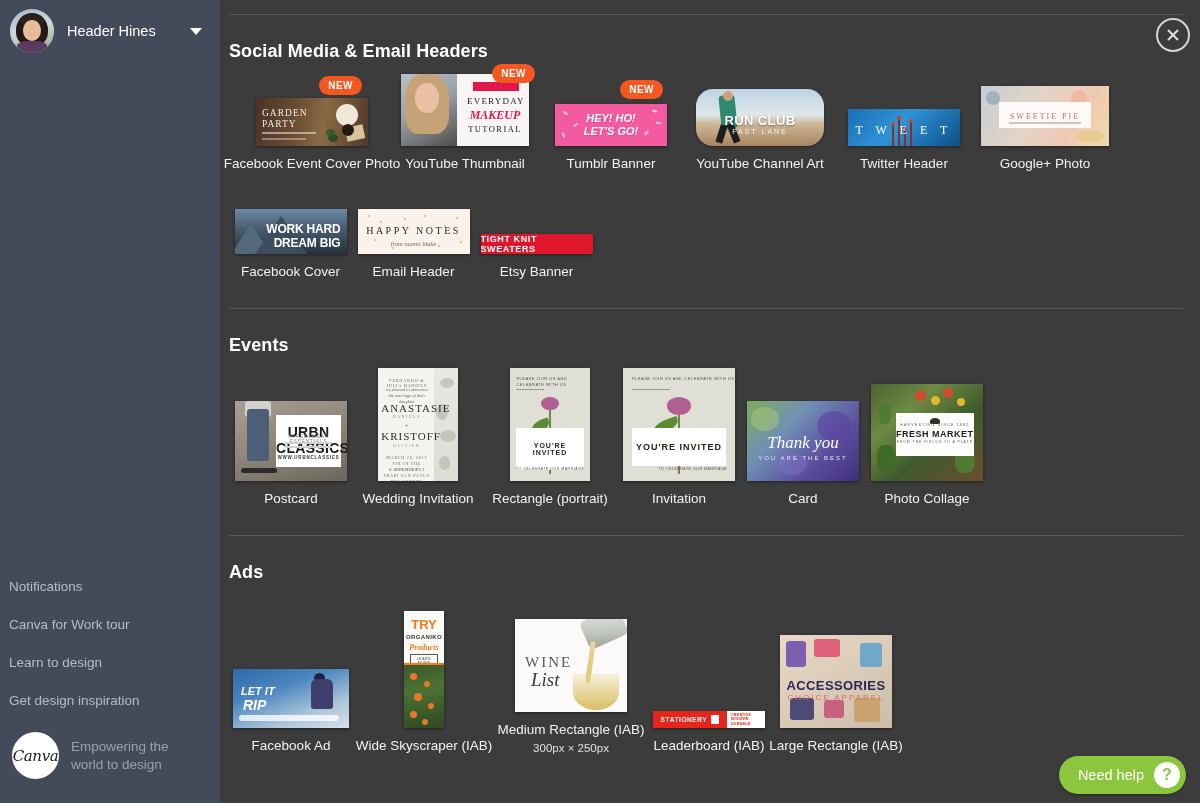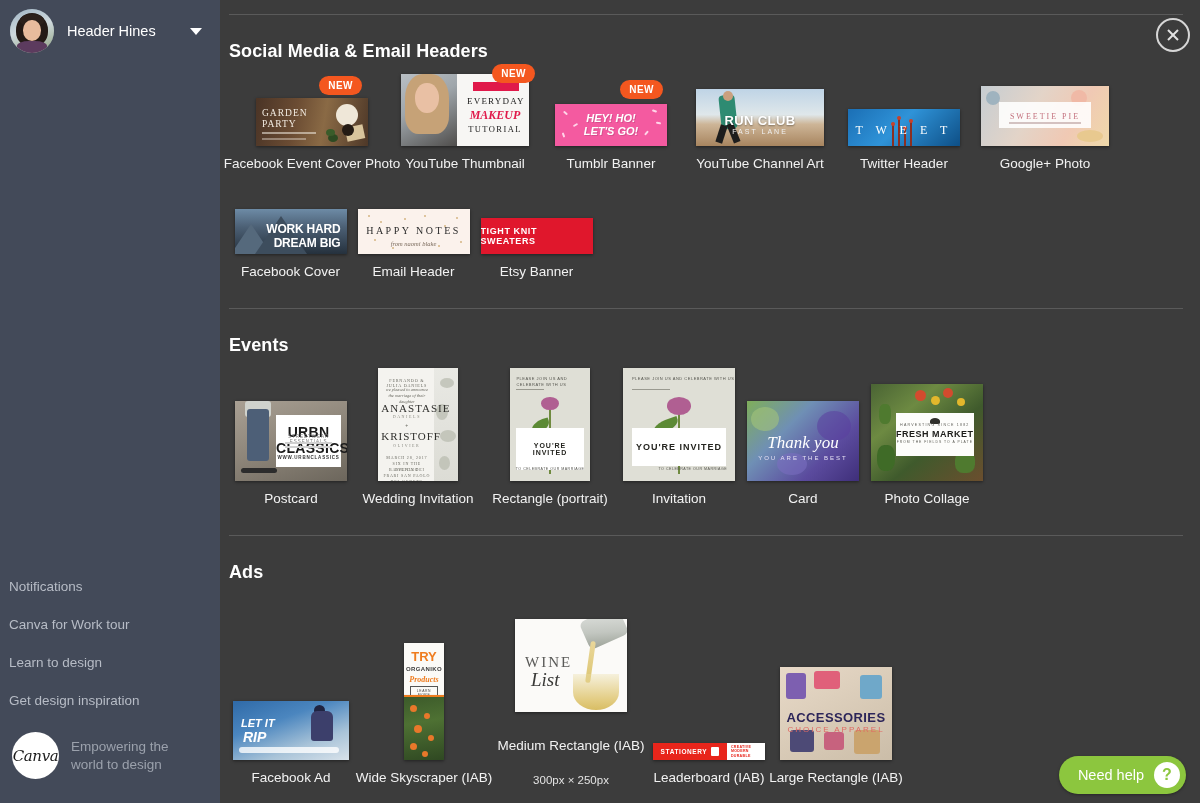--- a/index.html
+++ b/index.html
@@ -172,21 +172,21 @@
   .t-ytt .yt-l1 { position:absolute; right:6px; top:22px; width:56px; color:#1b1b1b; font-family:"Liberation Serif",serif; font-size:9px; letter-spacing:1.2px; text-align:center; }
   .t-ytt .yt-l2 { position:absolute; right:6px; top:34px; width:56px; color:#e0194a; font-family:"Liberation Serif",serif; font-style:italic; font-weight:bold; font-size:12px; text-align:center; }
   .t-ytt .yt-l3 { position:absolute; right:6px; top:50px; width:56px; color:#1b1b1b; font-family:"Liberation Serif",serif; font-size:8.5px; letter-spacing:1.4px; text-align:center; }
 
   
   .t-tumblr { background:#f45aa0; }
   .t-tumblr .tb-line { position:absolute; width:100%; color:#ffffff; font-family:"Liberation Sans",sans-serif; font-weight:bold; font-style:italic; font-size:11px; text-align:center; text-shadow:1px 1px 0 rgba(0,0,0,.12); }
   .t-tumblr .conf { position:absolute; width:5px; height:2px; background:#ffd4e8; border-radius:1px; }
 
   
-  .t-run { background:linear-gradient(180deg,#bfd4e6 0%,#dfe7ea 45%,#cdb597 62%,#a8855f 100%); }
+  .t-run { background:linear-gradient(180deg,#bfd4e6 0%,#dfe7ea 45%,#cdb597 62%,#a8855f 100%);border-radius:17px; }
   .t-run .rc-runner { position:absolute; left:24px; top:6px; width:16px; height:34px; background:#2e8b72; border-radius:4px; transform:rotate(-6deg); }
   .t-run .rc-head { position:absolute; left:27px; top:2px; width:10px; height:10px; border-radius:50%; background:#caa07e; }
   .t-run .rc-leg1 { position:absolute; left:22px; top:36px; width:7px; height:18px; background:#1d1d1d; transform:rotate(18deg); }
   .t-run .rc-leg2 { position:absolute; left:34px; top:34px; width:7px; height:20px; background:#1d1d1d; transform:rotate(-22deg); }
   .t-run .rc-title { position:absolute; left:0; right:0; top:24px; color:#ffffff; font-family:"Liberation Sans",sans-serif; font-weight:bold; font-size:13px; text-align:center; letter-spacing:.4px; text-shadow:0 1px 2px rgba(0,0,0,.4); }
   .t-run .rc-sub { position:absolute; left:0; right:0; top:39px; color:#f0f0f0; font-size:7px; letter-spacing:2px; text-align:center; }
 
   
   .t-tweet { background:linear-gradient(135deg,#1b6fb5 0%,#2f93d8 45%,#0e4f86 100%); }
   .t-tweet .tw-word { position:absolute; left:0; right:0; top:14px; color:#ffffff; font-family:"Liberation Serif",serif; font-size:12px; letter-spacing:5px; text-align:center; }
@@ -491,21 +491,21 @@
                 <div class="dot" style="left:46px;top:9px;"></div>
               <div class="hn-t">HAPPY NOTES</div>
               <div class="hn-s">from naomi blake</div>
             </div>
           </div>
           <div class="tile-label">Email Header</div>
         </div>
 
         <div class="tile" style="width:123px;">
           <div class="thumb-wrap" style="height:60px;">
-            <div class="thumb t-etsy" style="width:112px;height:36px;">
+            <div class="thumb t-etsy" style="width:112px;height:20px;">
               <span class="et-t">TIGHT KNIT SWEATERS</span>
             </div>
           </div>
           <div class="tile-label">Etsy Banner</div>
         </div>
       </div>
     </section>
 
     <div class="divider" style="margin-top:28px;"></div>
 
@@ -661,21 +661,21 @@
               <div class="ws-or" style="left:20px;top:70px;width:6px;height:6px;"></div>
               <div class="ws-or" style="left:10px;top:82px;width:8px;height:8px;"></div>
               <div class="ws-or" style="left:24px;top:92px;width:6px;height:6px;"></div>
               <div class="ws-or" style="left:6px;top:100px;width:7px;height:7px;"></div>
               <div class="ws-or" style="left:18px;top:108px;width:6px;height:6px;"></div>
             </div>
           </div>
           <div class="tile-label">Wide Skyscraper (IAB)</div>
         </div>
 
-        <div class="tile" style="width:152px;gap:16px;">
+        <div class="tile" style="width:152px;">
           <div class="thumb-wrap" style="height:117px;">
             <div class="thumb t-wine" style="width:112px;height:93px;">
               <div class="wn-bottle"></div>
                 <div class="wn-pour"></div>
                 <div class="wn-glass"></div>
               <div class="wn-1">WINE</div>
               <div class="wn-2">List</div>
             </div>
           </div>
           <div class="tile-label">Medium Rectangle (IAB)</div>

